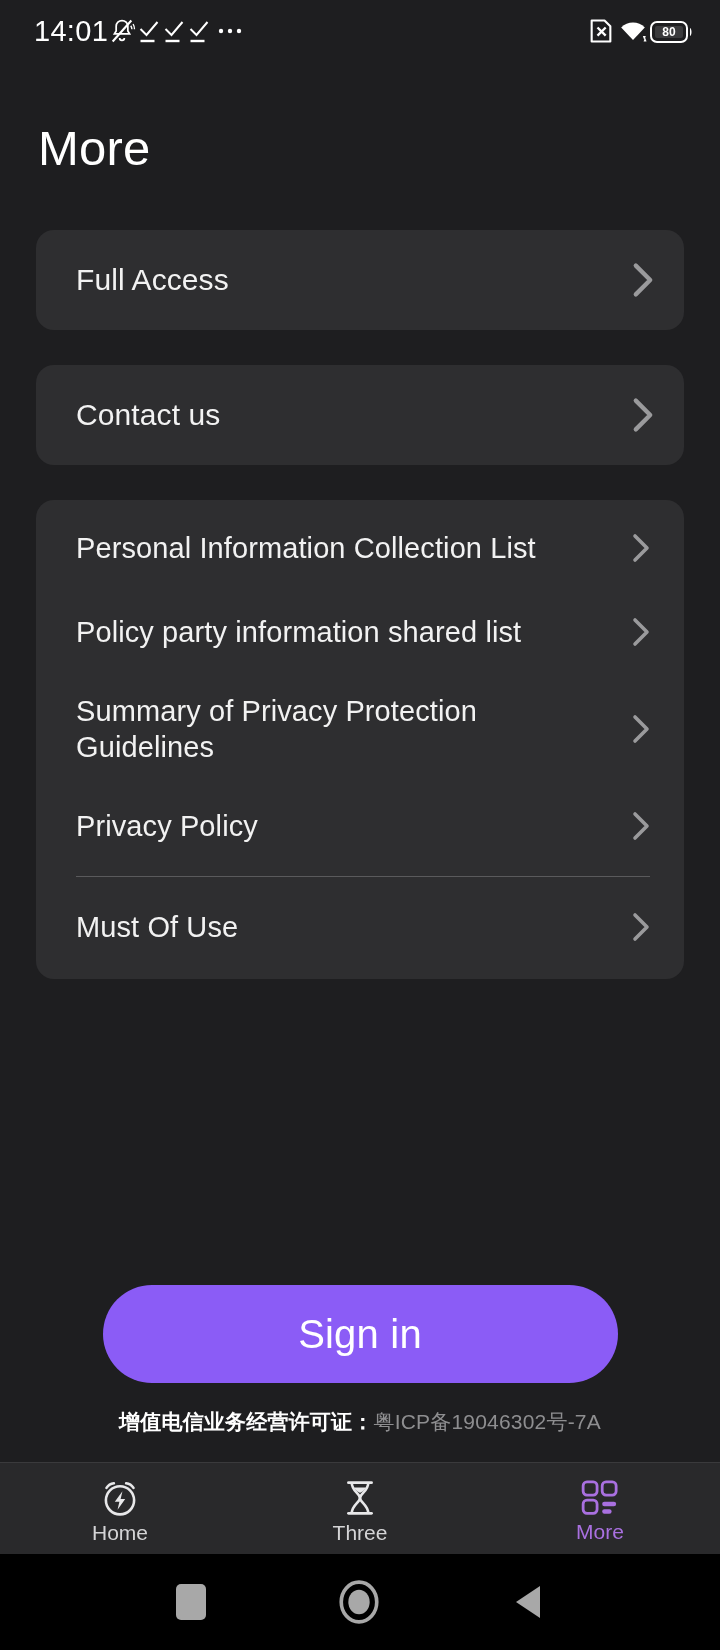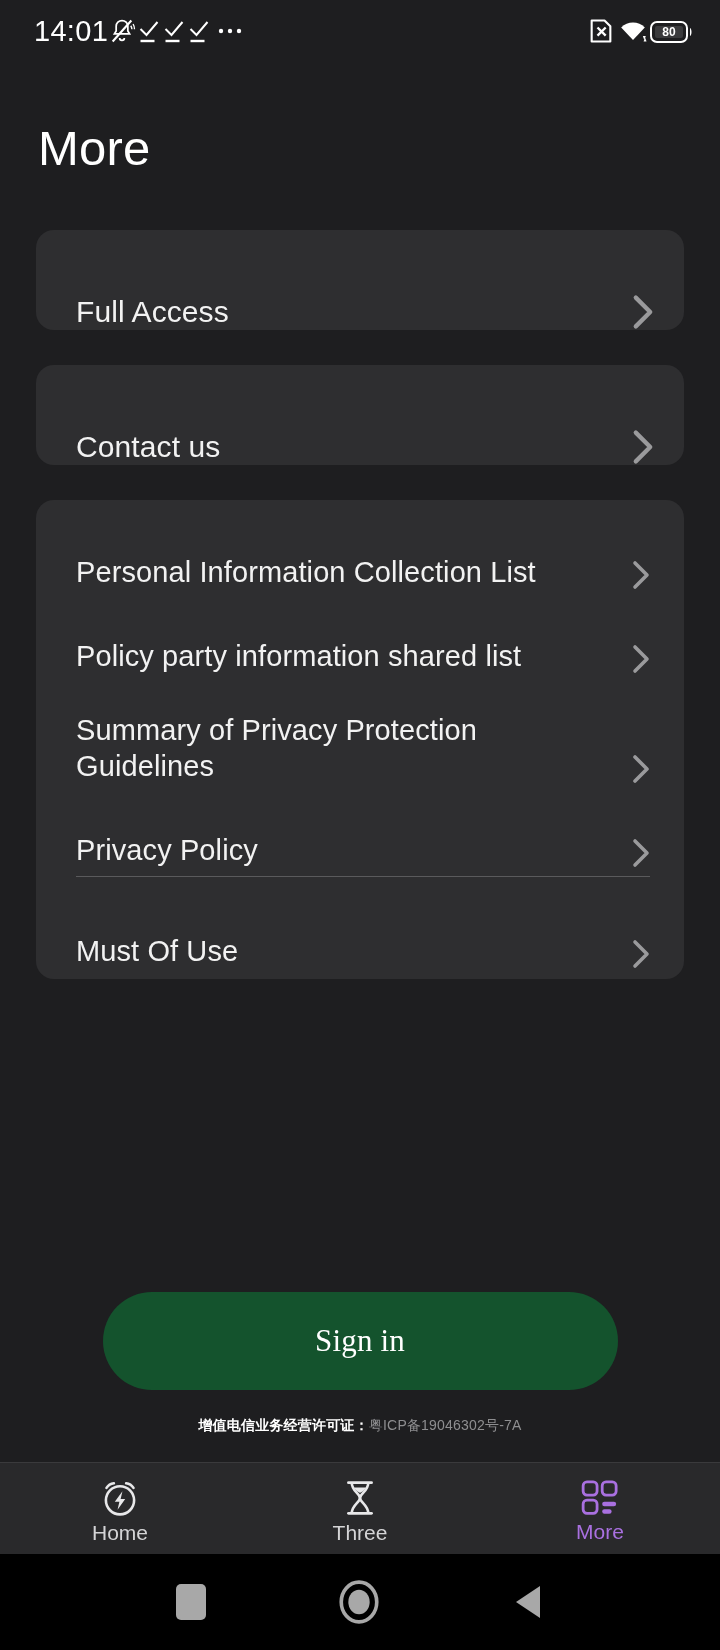--- a/index.html
+++ b/index.html
@@ -71,21 +71,21 @@
     background: #2e2e30;
     border-radius: 18px;
     width: 100%;
   }
   .card.solo  { margin-top: 35px; }
   .card.first { margin-top: 57px; }
   .card.group { margin-top: 35px; padding: 6px 0 10px 0; }
 
   .row {
     display: flex;
-    align-items: flex-end;
+    align-items: center;
     justify-content: space-between;
     padding: 0 30px 0 40px;
     min-height: 100px;
   }
   .card.solo .row { min-height: 100px; }
   .card.group .row { min-height: 84px; padding-right: 34px; }
   .card.group .row.tall { min-height: 110px; }
 
   .row-label {
     font-size: 29px;
@@ -112,32 +112,32 @@
     margin-top: auto;
     display: flex;
     flex-direction: column;
     align-items: center;
     padding-bottom: 0;
   }
   .signin-btn {
     width: 515px;
     height: 98px;
     border-radius: 49px;
-    background: #14532d;
+    background: #8b5cf6;
     border: none;
     color: #ffffff;
-    font-size: 31px;
-    font-family: Liberation Serif, serif;
+    font-size: 40px;
+    font-family: Liberation Sans, sans-serif;
     cursor: pointer;
     letter-spacing: 0.2px;
   }
   .icp-line {
     margin-top: 28px;
     margin-bottom: 30px;
-    font-size: 14px;
+    font-size: 21px;
     white-space: nowrap;
     line-height: 1;
   }
   .icp-label {
     color: #ffffff;
     font-weight: bold;
     letter-spacing: 0.2px;
   }
   .icp-value {
     color: #8e8e90;

